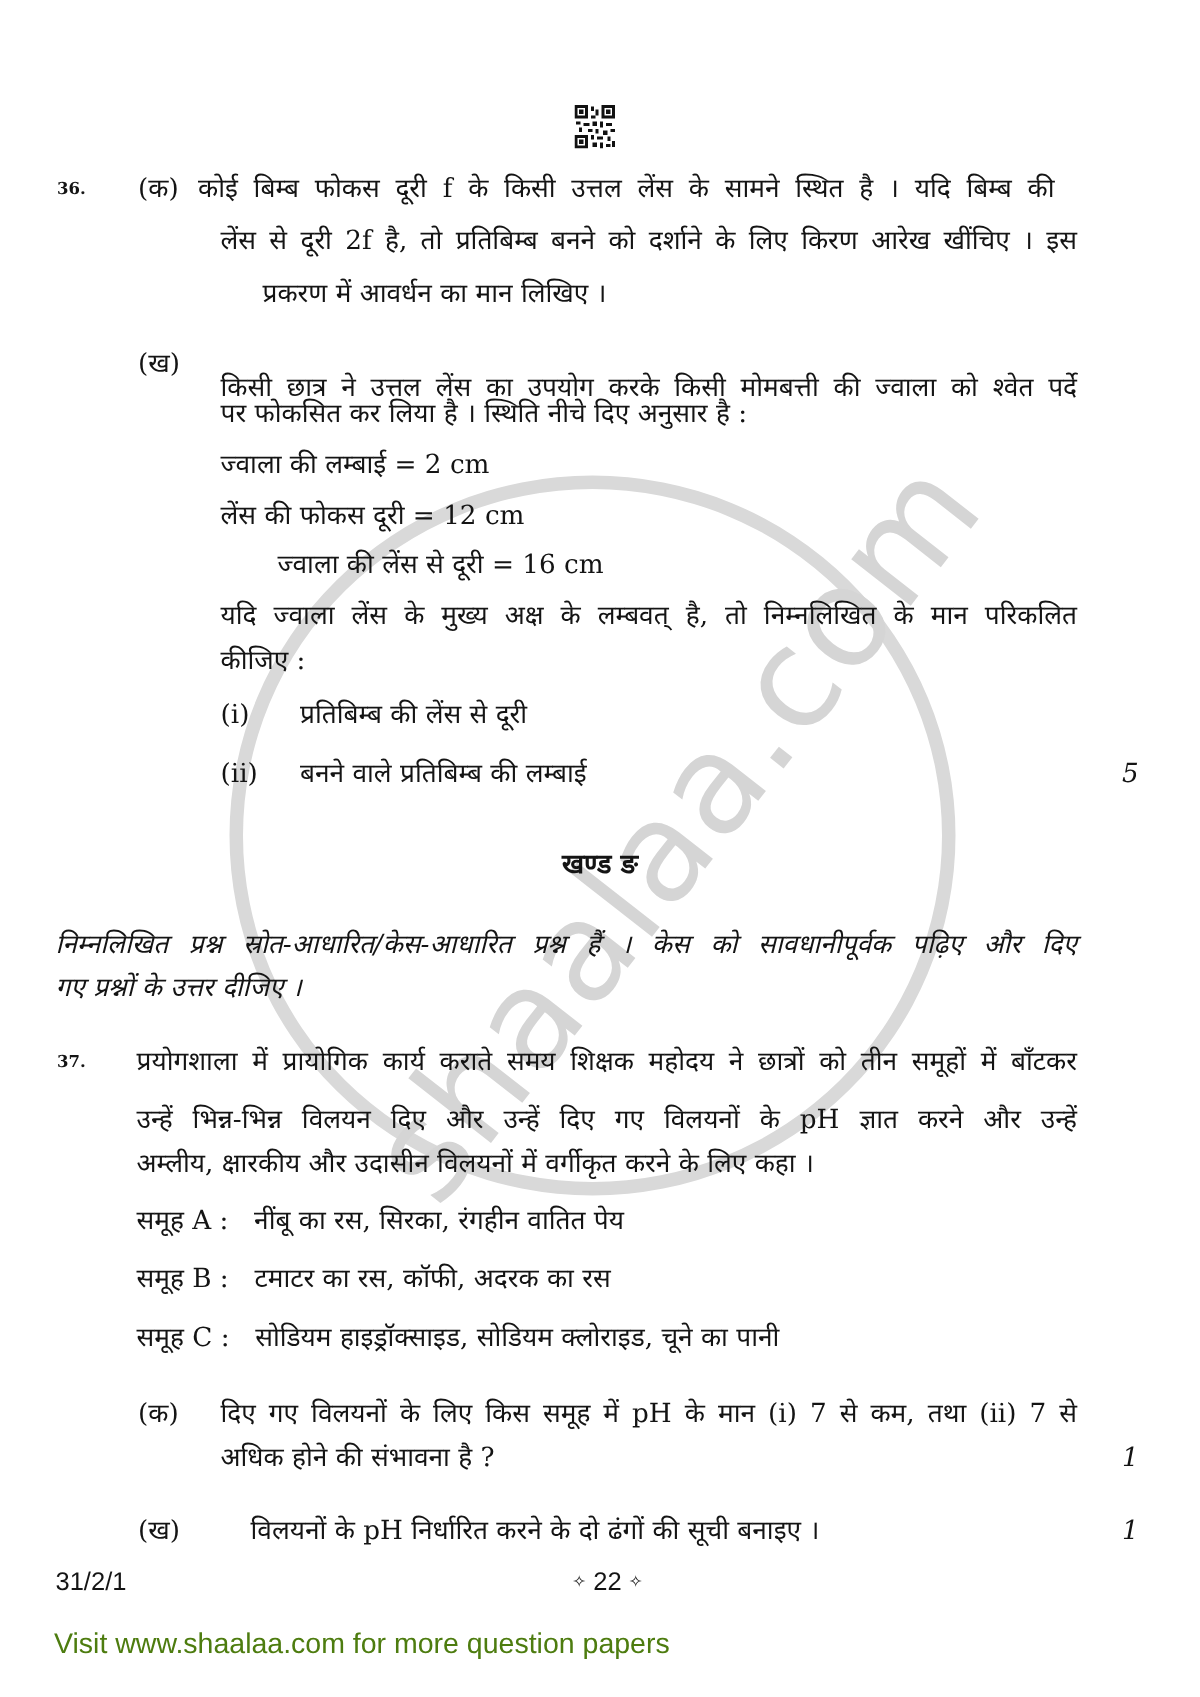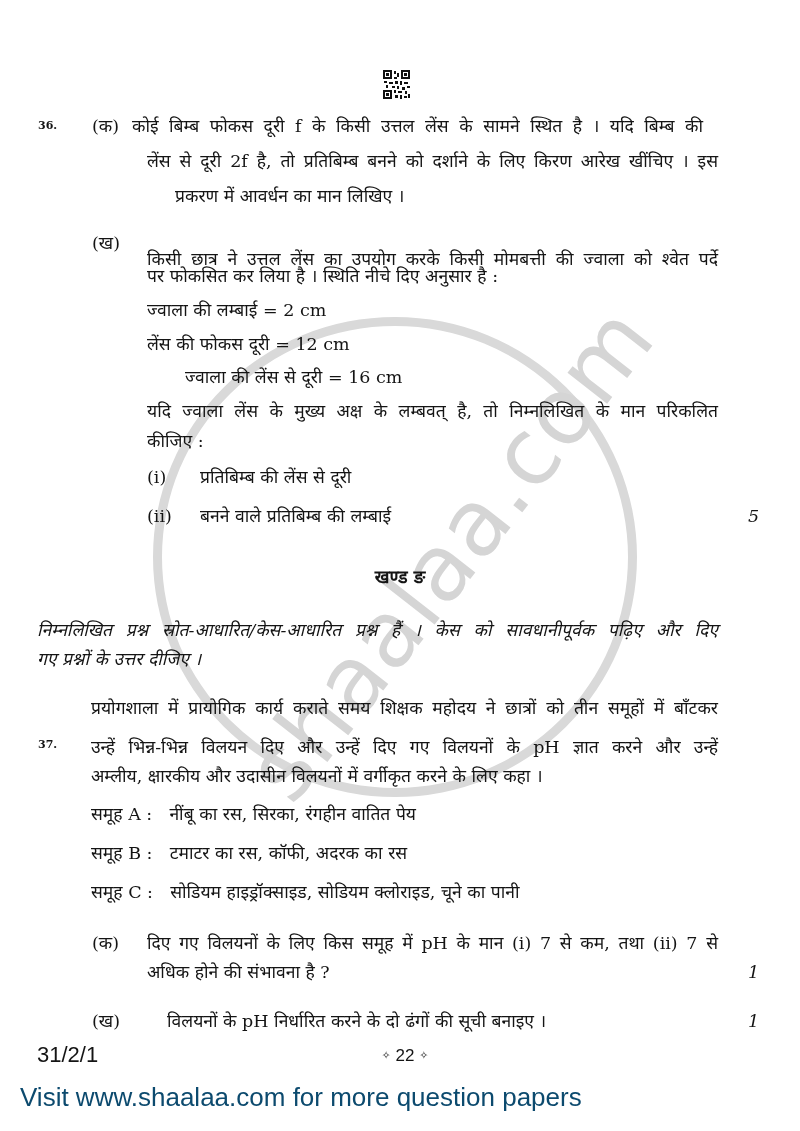--- a/index.html
+++ b/index.html
@@ -104,42 +104,42 @@
       font-style: italic;
       font-size: 17.5px;
       line-height: 22px;
       white-space: nowrap;
     }
     .footer-code {
       position: absolute;
       left: 37px;
       top: 1044px;
       font-family: "Liberation Sans", "DejaVu Sans", sans-serif;
-      font-size: 22px;
+      font-size: 17px;
       line-height: 22px;
     }
     .footer-page {
       position: absolute;
       left: 360px;
       top: 1044px;
       width: 90px;
       text-align: center;
       font-family: "Liberation Sans", "DejaVu Sans", sans-serif;
       font-size: 17px;
       line-height: 22px;
     }
     .footer-page .orn { font-size: 11px; vertical-align: 2px; }
     .footer-visit {
       position: absolute;
-      left: 20px;
+      left: 36px;
       top: 1085px;
       font-family: "Liberation Sans", "DejaVu Sans", sans-serif;
-      font-size: 26px;
+      font-size: 19px;
       line-height: 24px;
-      color: #0c4a6e;
+      color: #4d7c0f;
     }
   </style>
 </head>
 <body>
 
 <div class="page">
 
   <div class="wm-circle"></div>
   <div class="wm-text">shaalaa.com</div>
 
@@ -203,21 +203,21 @@
       <div class="line" style="left:200px; top:505px;">बनने वाले प्रतिबिम्ब की लम्बाई</div>
       <div class="marks" style="top:505px;">5</div>
     </div>
 
     <div class="section-heading">खण्ड ङ</div>
 
     <div class="instruction justify" style="left:37px; top:619px; width:681px;font-style:italic;">निम्नलिखित प्रश्न स्रोत-आधारित/केस-आधारित प्रश्न हैं । केस को सावधानीपूर्वक पढ़िए और दिए</div>
     <div class="instruction" style="left:37px; top:648px;">गए प्रश्नों के उत्तर दीजिए ।</div>
 
     <div>
-      <div class="qnum" style="left:38px; top:697px;margin-top:37px;">37.</div>
+      <div class="qnum" style="left:38px; top:697px;">37.</div>
       <div class="line justify" style="left:91px; top:697px; width:627px;">प्रयोगशाला में प्रायोगिक कार्य कराते समय शिक्षक महोदय ने छात्रों को तीन समूहों में बाँटकर</div>
       <div class="line justify" style="left:91px; top:724px; width:627px;margin-top:12px;">उन्हें भिन्न-भिन्न विलयन दिए और उन्हें दिए गए विलयनों के pH ज्ञात करने और उन्हें</div>
       <div class="line" style="left:91px; top:765px;">अम्लीय, क्षारकीय और उदासीन विलयनों में वर्गीकृत करने के लिए कहा ।</div>
 
       <div class="line" style="left:91px; top:803px;">
         <span>समूह A :</span>
         <span style="display:inline-block; width:6px;"></span>
         <span>नींबू का रस, सिरका, रंगहीन वातित पेय</span>
       </div>
       <div class="line" style="left:91px; top:842px;">

